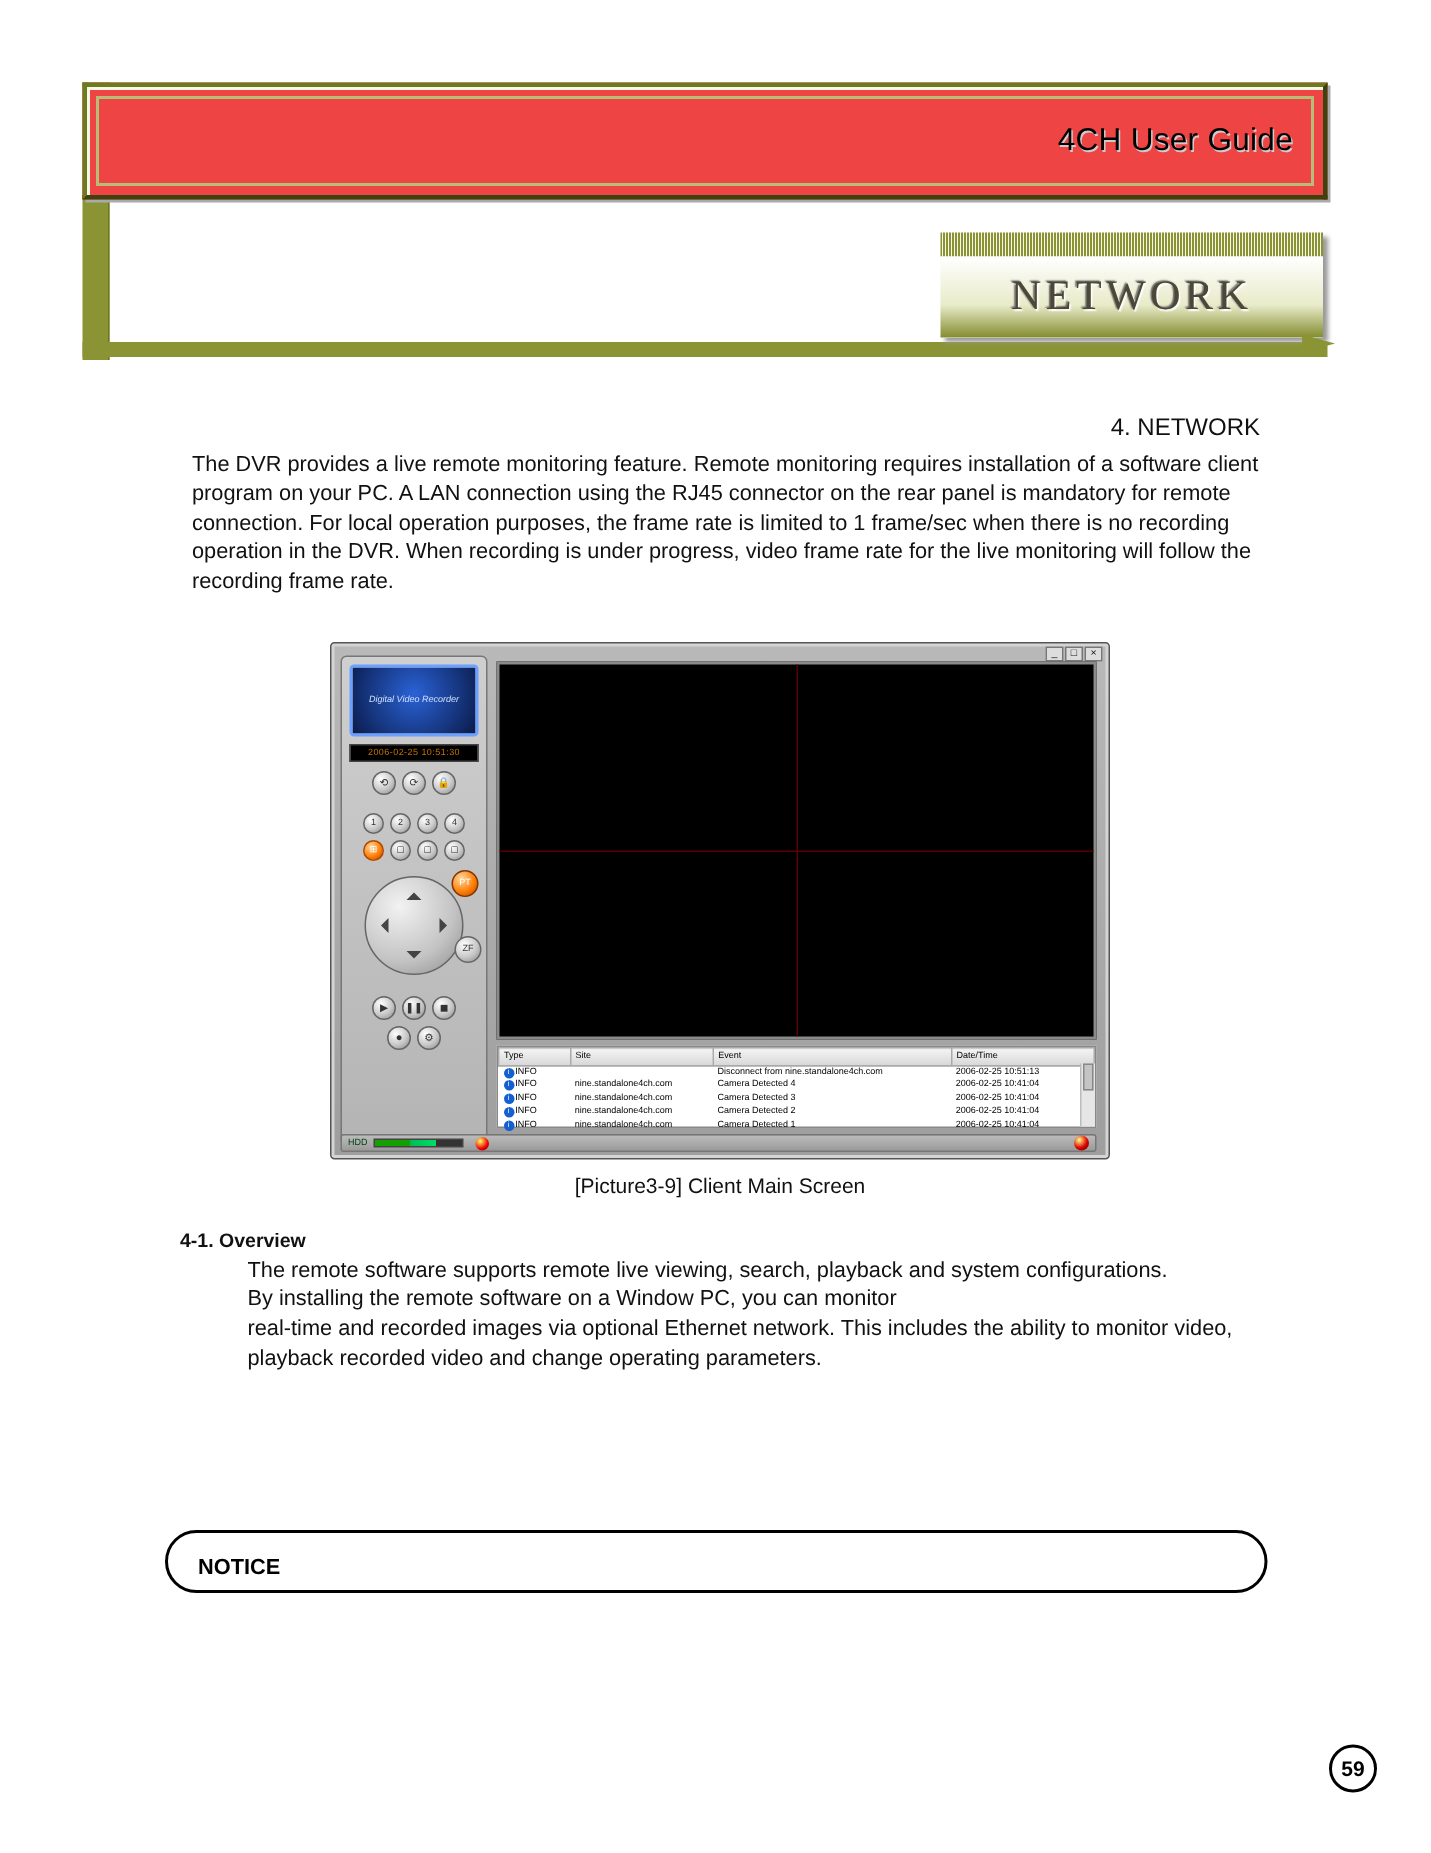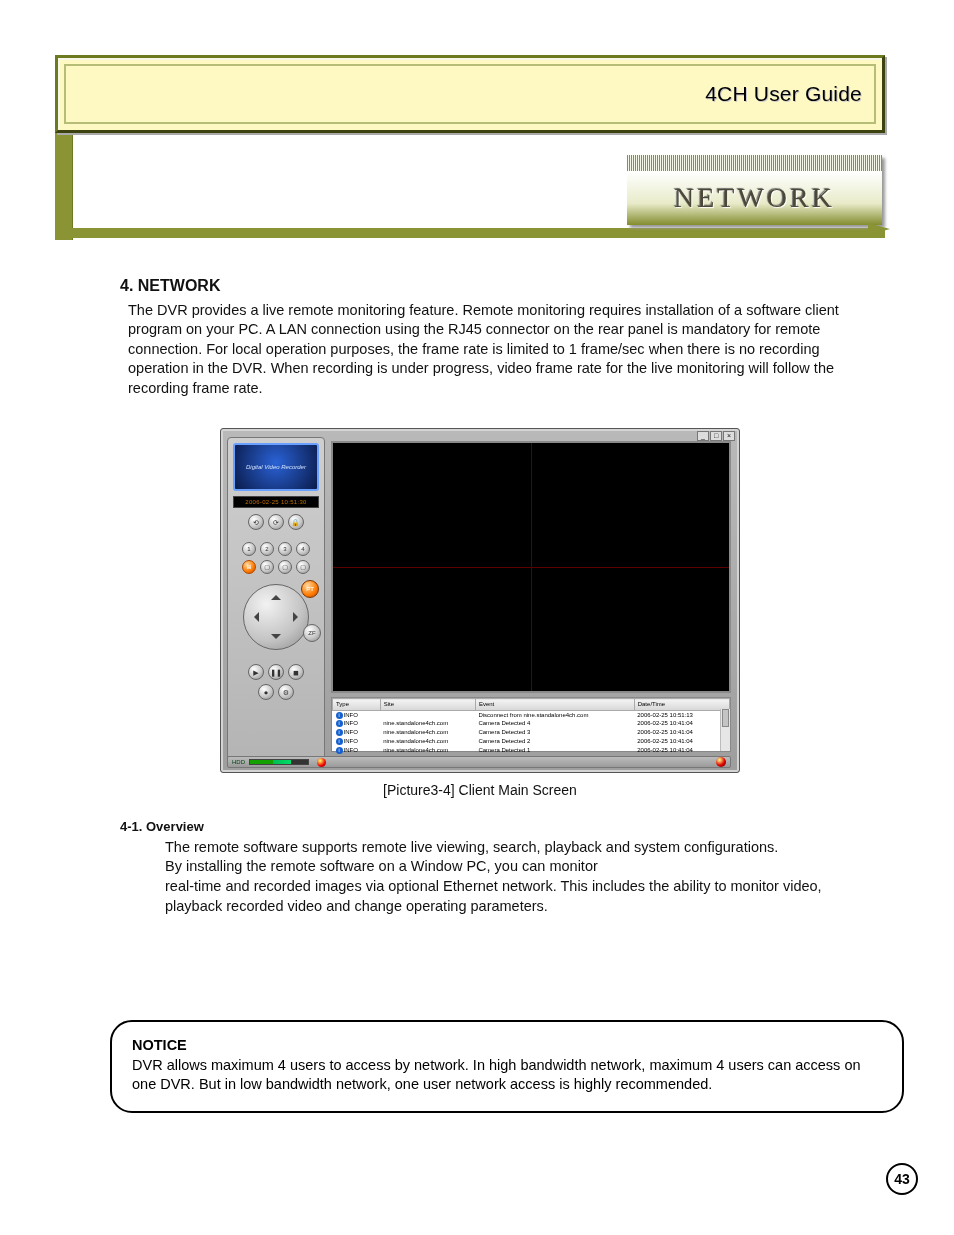--- a/index.html
+++ b/index.html
@@ -8,21 +8,21 @@
     height: 1235px;
     background: #fff;
     font-family: Arial, Helvetica, sans-serif;
     position: relative;
     color: #000;
   }
   
   .hdr-frame {
     position: absolute;
     left: 55px; top: 55px; width: 830px; height: 78px;
-    background: #fef9c3;
+    background: #ef4444;
     border-left: 3px solid #6e7a1f;
     border-top: 3px solid #6e7a1f;
     border-right: 3px solid #3d430f;
     border-bottom: 3px solid #3d430f;
     box-shadow: 2px 2px 0 #aaa, inset 2px 2px 0 #f6f6e9;
   }
   .hdr-frame .inner {
     position: absolute; inset: 6px;
     border: 2px solid #b6bd77;
   }
@@ -61,21 +61,21 @@
     position:absolute; right:-8px; bottom:-10px; width:0;height:0;
     border-left:22px solid #8b9434; border-top:6px solid transparent; border-bottom:6px solid transparent;
   }
   
   .hbar {
     position:absolute; left:55px; top:228px; width:830px; height:10px;
     background:#8b9434;
   }
   
   .content { position:absolute; left:120px; top:275px; width:720px; font-size:14.5px; line-height:1.35; color:#111;}
-  .content h2 { font-size:16px; font-weight:bold; margin-bottom:4px;}
+  .content h2 { font-size:16px; font-weight:normal; margin-bottom:4px;text-align:right;}
   .content p.intro { margin-left:8px;}
   .content .caption { text-align:center; font-size:14px; margin-top:8px; font-weight:500;}
   .content h3 { font-size:13px; font-weight:bold; margin-top:18px;}
   .content p.ov { margin-left:45px; margin-top:2px;}
   
   .shot {
     position:relative; margin:30px auto 0 auto; width:520px; height:345px;
     background: linear-gradient(#b9b9b9,#9e9e9e);
     border:1px solid #555; border-radius:3px;
     box-shadow: inset 0 0 0 2px #d4d4d4;
@@ -128,22 +128,22 @@
   .log .scroll .thumb{position:absolute;top:0;left:1px;right:1px;height:18px;background:#c4c4c4;border:1px solid #888;}
   
   .status{position:absolute;left:6px;right:8px;bottom:4px;height:12px;
     background:linear-gradient(#bcbcbc,#9a9a9a);border:1px solid #777;border-radius:2px;
     display:flex;align-items:center;padding:0 4px;gap:4px;}
   .status .lbl{font-size:6px;color:#041;}
   .status .bar{width:60px;height:6px;background:linear-gradient(90deg,#13a000 40%,#0b5 40%,#0d6 70%,#333 70%);border:1px solid #444;}
   .status .rec{width:9px;height:9px;border-radius:50%;background:radial-gradient(circle at 35% 30%,#ff6,#e00 60%,#700);margin-left:4px;}
   .status .dot{margin-left:auto;width:10px;height:10px;border-radius:50%;background:radial-gradient(circle at 35% 30%,#ff8,#d00 55%,#500);}
   
-  .notice{position:absolute;left:110px;top:1020px;width:794px;
-    border:2px solid #000;border-radius:22px;padding:14px 20px 16px;font-size:14.5px;line-height:1.35;}
+  .notice{position:absolute;left:110px;top:1020px;width:735px;
+    border:2px solid #000;border-radius:22px;padding:14px 20px 4px;font-size:14.5px;line-height:1.35;}
   .notice .t{font-weight:bold;}
   
   .pgnum{position:absolute;right:36px;bottom:40px;width:32px;height:32px;
     border:2px solid #000;border-radius:50%;display:flex;align-items:center;justify-content:center;
     font-weight:bold;font-size:14px;}
 </style>
 </head>
 <body>
 
 <div class="left-bar"></div>
@@ -267,24 +267,23 @@
     </div>
 
     <div class="status">
       <span class="lbl">HDD</span>
       <div class="bar"></div>
       <div class="rec"></div>
       <div class="dot"></div>
     </div>
   </div>
 
-  <div class="caption">[Picture3-4] Client Main Screen</div>
+  <div class="caption">[Picture3-9] Client Main Screen</div>
 
   <h3>4-1. Overview</h3>
   <p class="ov" id="ov-body">The remote software supports remote live viewing, search, playback and system configurations.<br>By installing the remote software on a Window PC, you can monitor<br>real-time and recorded images via optional Ethernet network. This includes the ability to monitor video, playback recorded video and change operating parameters.</p>
 </div>
 
 <div class="notice">
   <span class="t">NOTICE</span><br>
-  <span>DVR allows maximum 4 users to access by network. In high bandwidth network, maximum 4 users can access on one DVR. But in low bandwidth network, one user network access is highly recommended.</span>
-</div>
-
-<div class="pgnum">43</div>
+</div>
+
+<div class="pgnum">59</div>
 
 </body></html>

